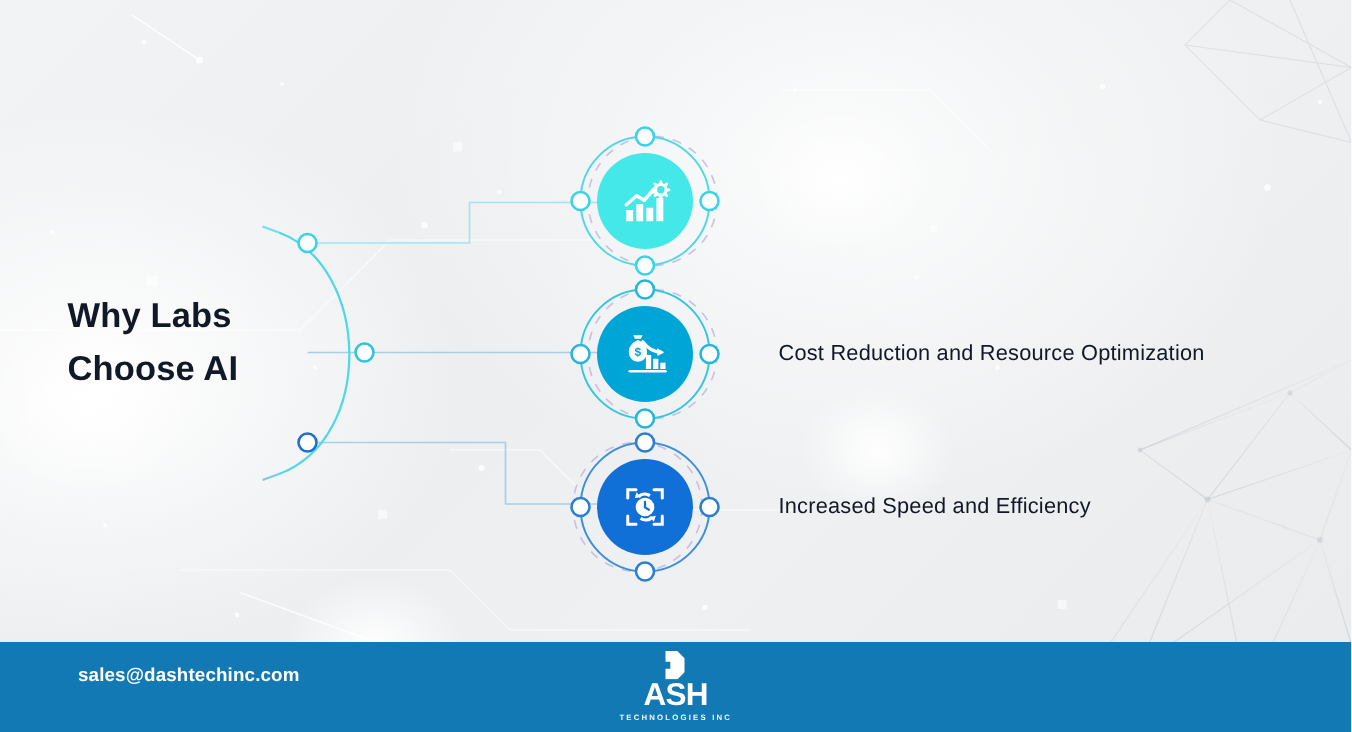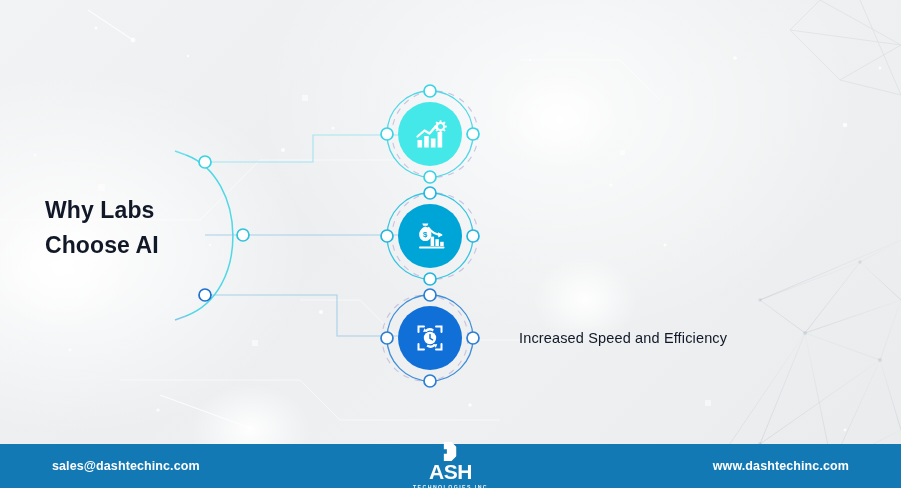--- a/index.html
+++ b/index.html
@@ -85,21 +85,21 @@
     letter-spacing: 0.15px;
     white-space: nowrap;
   }
 
   
   .footer {
     position: absolute;
     left: 0;
     bottom: 0;
     width: 901px;
-    height: 44px;
+    height: 60px;
     background: #1379b4;
   }
   .footer-email {
     position: absolute;
     left: 52px;
     top: 0;
     height: 44px;
     display: flex;
     align-items: center;
     color: #ffffff;
@@ -325,20 +325,21 @@
 
             <rect x="18.6" y="18.6" width="3.5" height="9.4"></rect>
             <rect x="23.4" y="21.2" width="3.5" height="6.8"></rect>
             <rect x="28.2" y="23.8" width="3.5" height="4.2"></rect>
 
             <rect x="7" y="28.6" width="25.5" height="1.8" rx="0.9"></rect>
           </g>
         </svg>
       </div>
     </div>
+    <div class="item-label">Cost Reduction and Resource Optimization</div>
   </div>
 
   <div class="item item-3">
     <div class="badge-wrap">
       <svg width="110" height="108" viewBox="0 0 110 108">
         <circle cx="47" cy="54" r="43" fill="none" stroke="#c3b9dd" stroke-width="1.1" stroke-dasharray="6 6" opacity="0.85"></circle>
         <circle cx="52" cy="54" r="43" fill="none" stroke="#3f8fd8" stroke-width="1.3"></circle>
         <circle cx="52" cy="11" r="6" fill="#ffffff" stroke="#2a7ed4" stroke-width="1.7"></circle>
         <circle cx="9" cy="54" r="6" fill="#ffffff" stroke="#2a7ed4" stroke-width="1.7"></circle>
         <circle cx="95" cy="54" r="6" fill="#ffffff" stroke="#2a7ed4" stroke-width="1.7"></circle>
@@ -373,16 +374,15 @@
 
   <div class="footer">
     <div class="footer-email">sales@dashtechinc.com</div>
     <div class="footer-logo">
       <div class="logo-word">
         <span class="logo-mark"></span>
         <span>ASH</span>
       </div>
       <div class="logo-sub">TECHNOLOGIES INC</div>
     </div>
-    <div class="footer-site">www.dashtechinc.com</div>
   </div>
 
 </div>
 
 </body></html>

